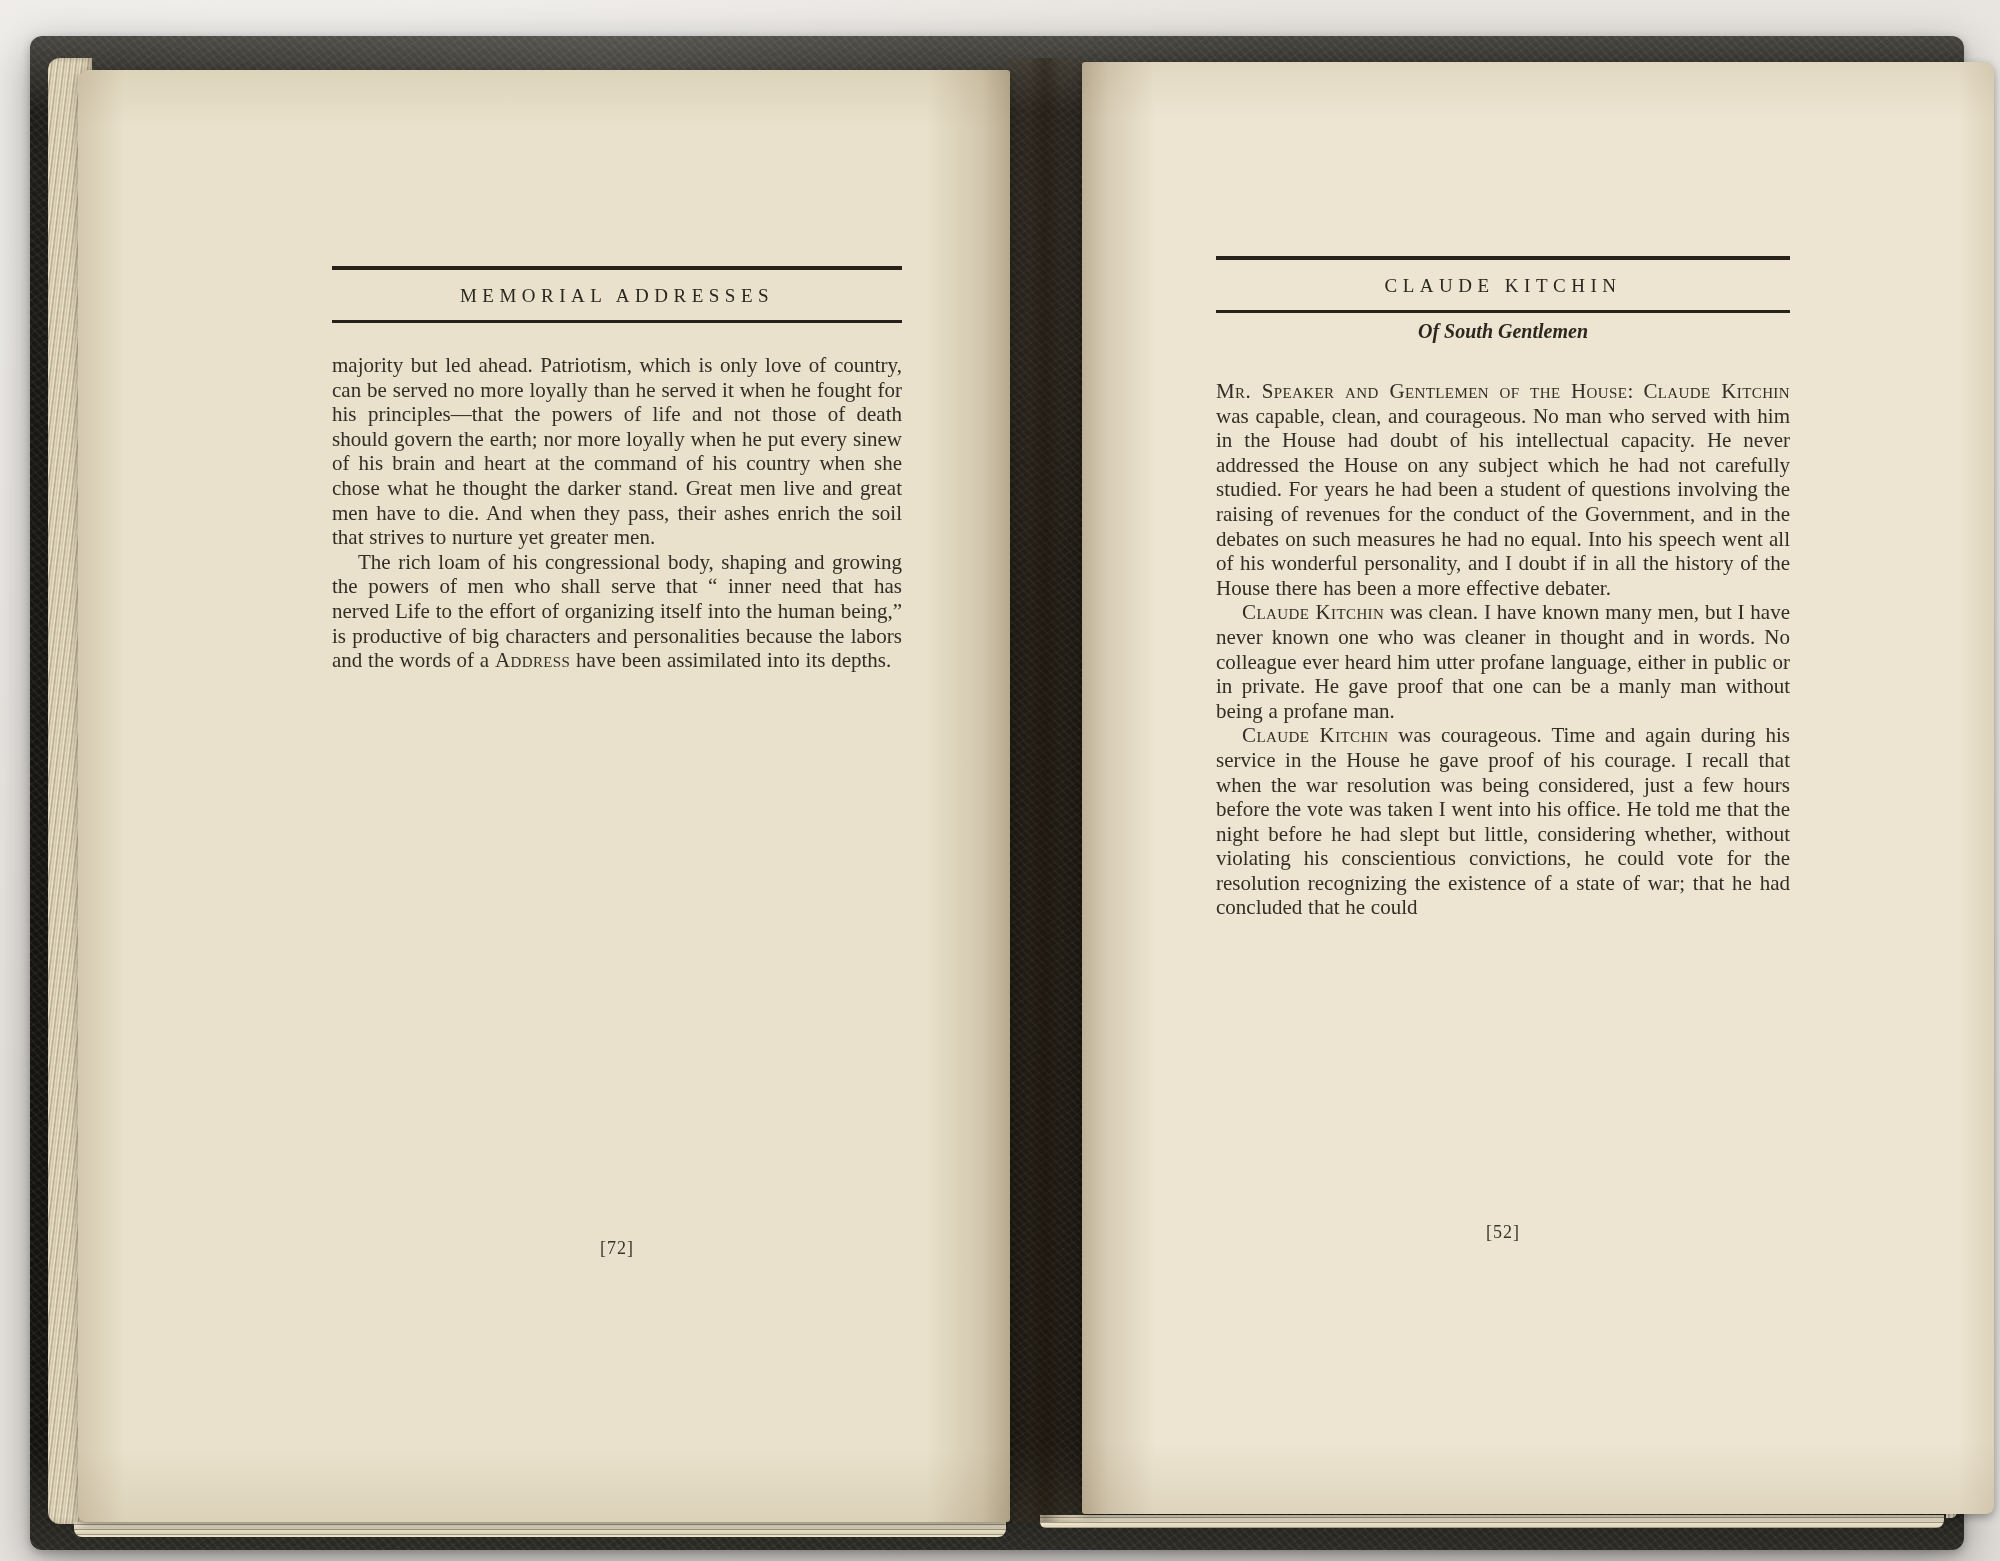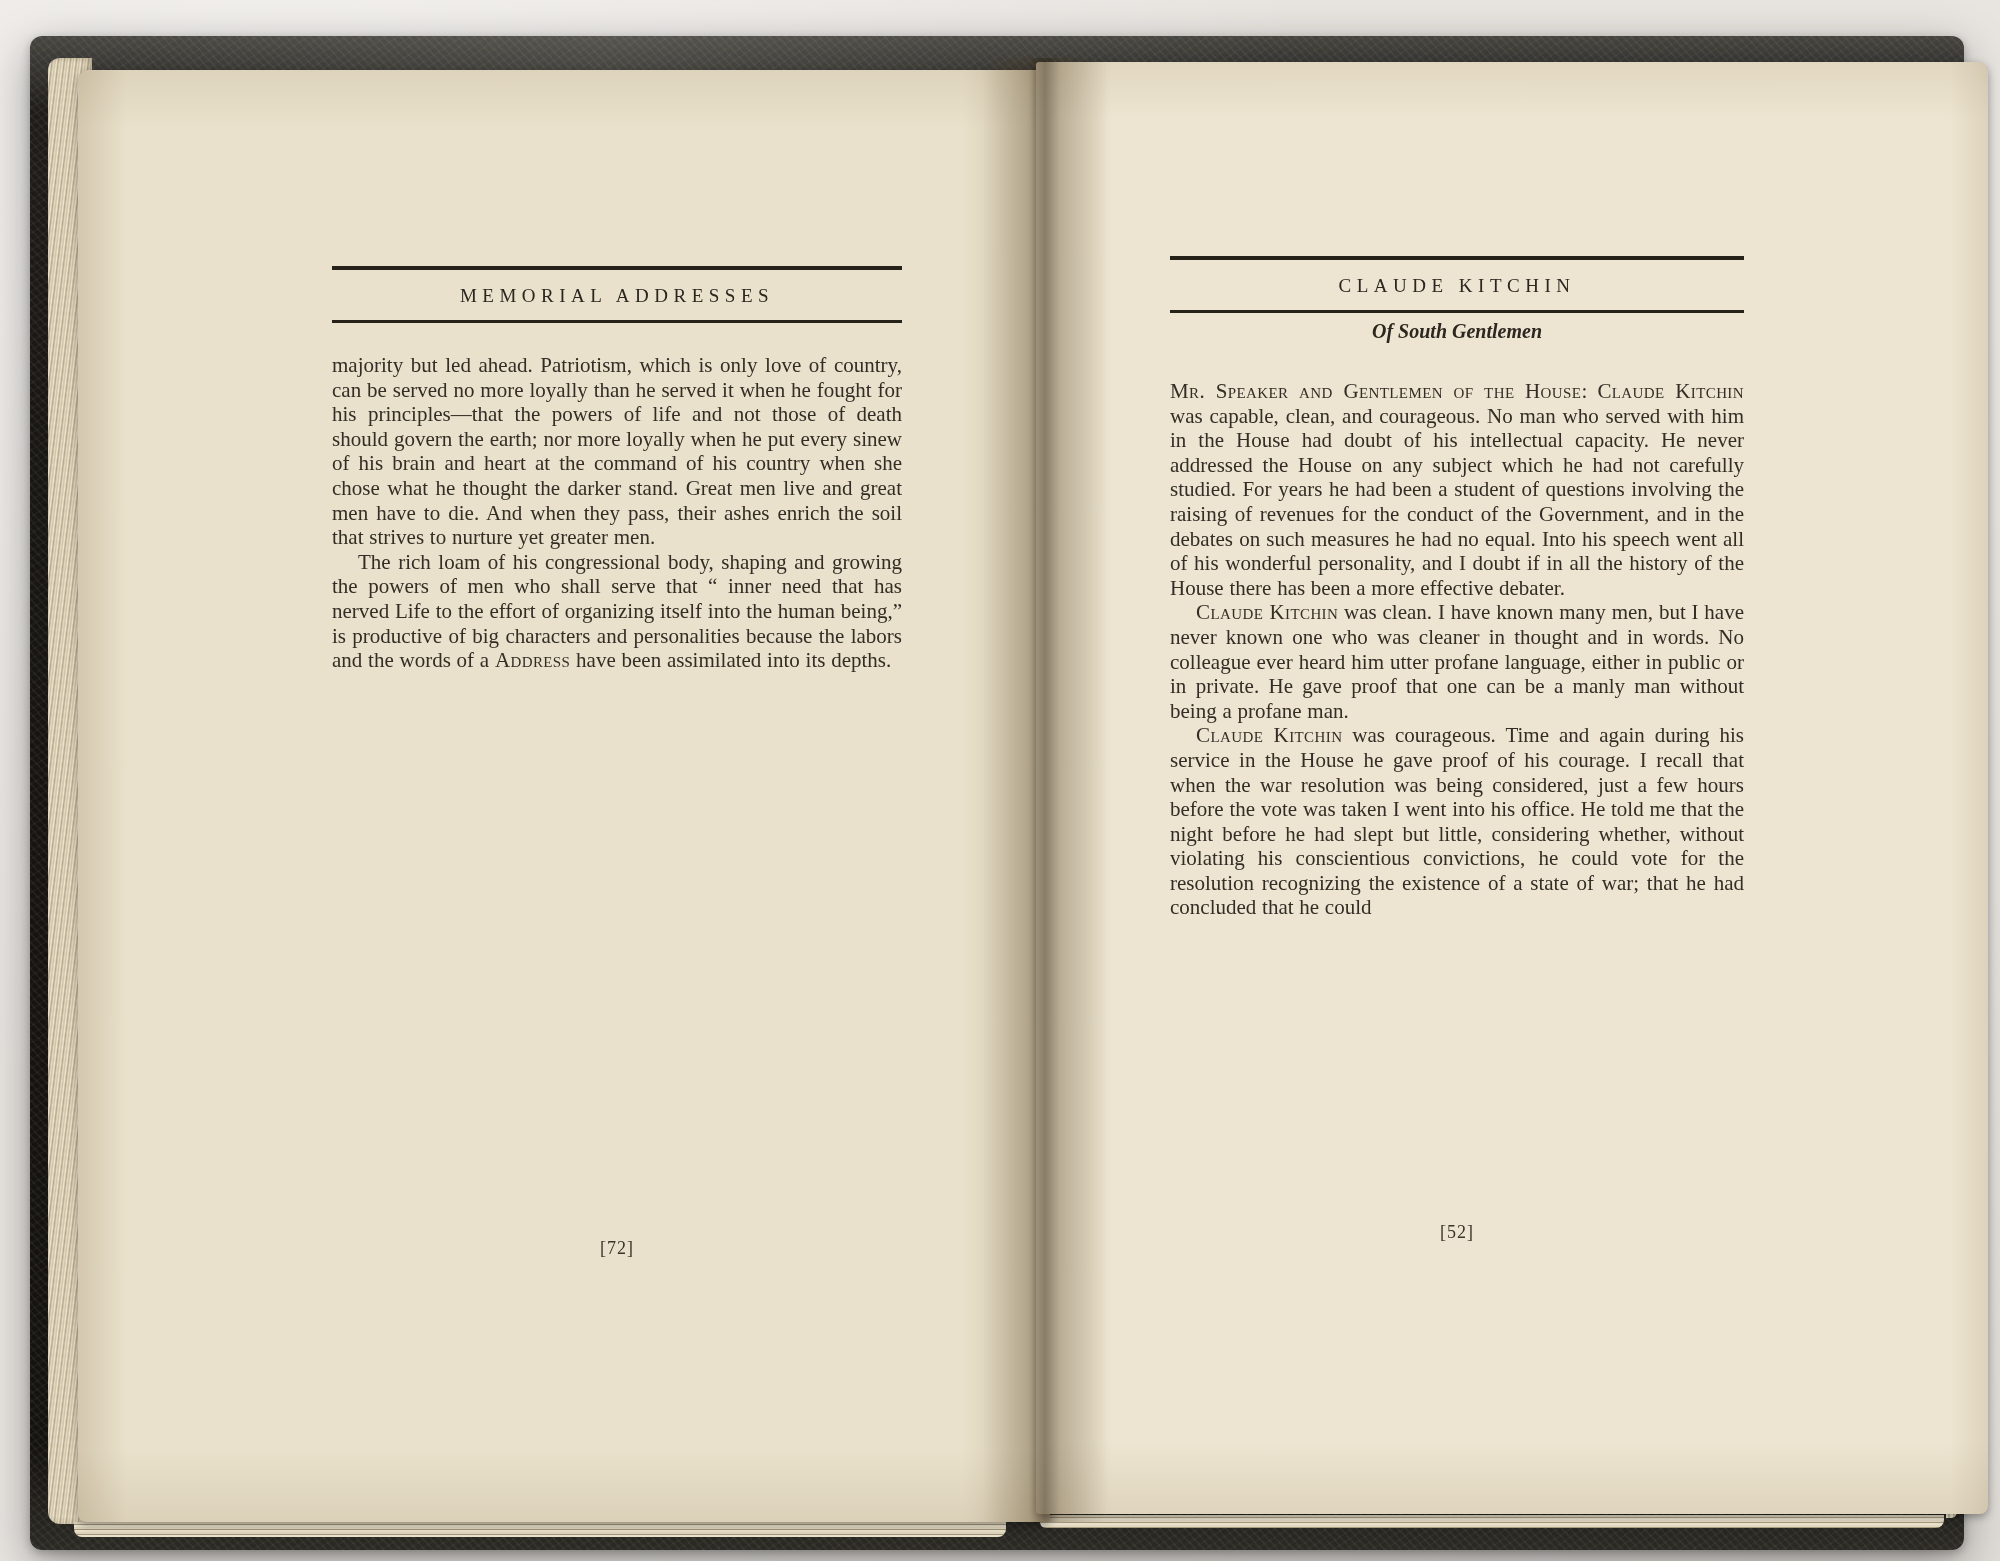--- a/index.html
+++ b/index.html
@@ -70,35 +70,34 @@
     width: 11px; height: 1446px;
     border-radius: 0 6px 6px 0;
     background: repeating-linear-gradient(to right,
       #f0e9d5 0 2px, #c7bb9e 2px 3.5px, #e8e0cb 3.5px 5px);
   }
 
   
   .page {
     position: absolute;
     box-shadow: 0 3px 9px rgba(0,0,0,0.35);
-    padding-left: 40px;
   }
   .page-left {
     left: 78px; top: 70px;
     width: 932px; height: 1452px;
     border-radius: 10px 3px 3px 8px;
     background:
       linear-gradient(to right, rgba(125,100,60,0.20) 0%, rgba(125,100,60,0) 5%),
       linear-gradient(to left, rgba(110,85,45,0.28) 0%, rgba(110,85,45,0) 9%),
       linear-gradient(to bottom, rgba(120,95,55,0.10) 0%, rgba(120,95,55,0) 4%),
       linear-gradient(to top, rgba(120,95,55,0.12) 0%, rgba(120,95,55,0) 5%),
       #e9e1cb;
   }
   .page-right {
-    left: 1036px; top: 62px;
+    left: 1082px; top: 62px;
     width: 912px; height: 1452px;
     border-radius: 3px 10px 8px 3px;
     background:
       linear-gradient(to right, rgba(110,85,45,0.26) 0%, rgba(110,85,45,0) 8%),
       linear-gradient(to left, rgba(125,100,60,0.14) 0%, rgba(125,100,60,0) 4%),
       linear-gradient(to bottom, rgba(120,95,55,0.10) 0%, rgba(120,95,55,0) 4%),
       linear-gradient(to top, rgba(120,95,55,0.12) 0%, rgba(120,95,55,0) 5%),
       #ede5d1;
   }
   .gutter {

